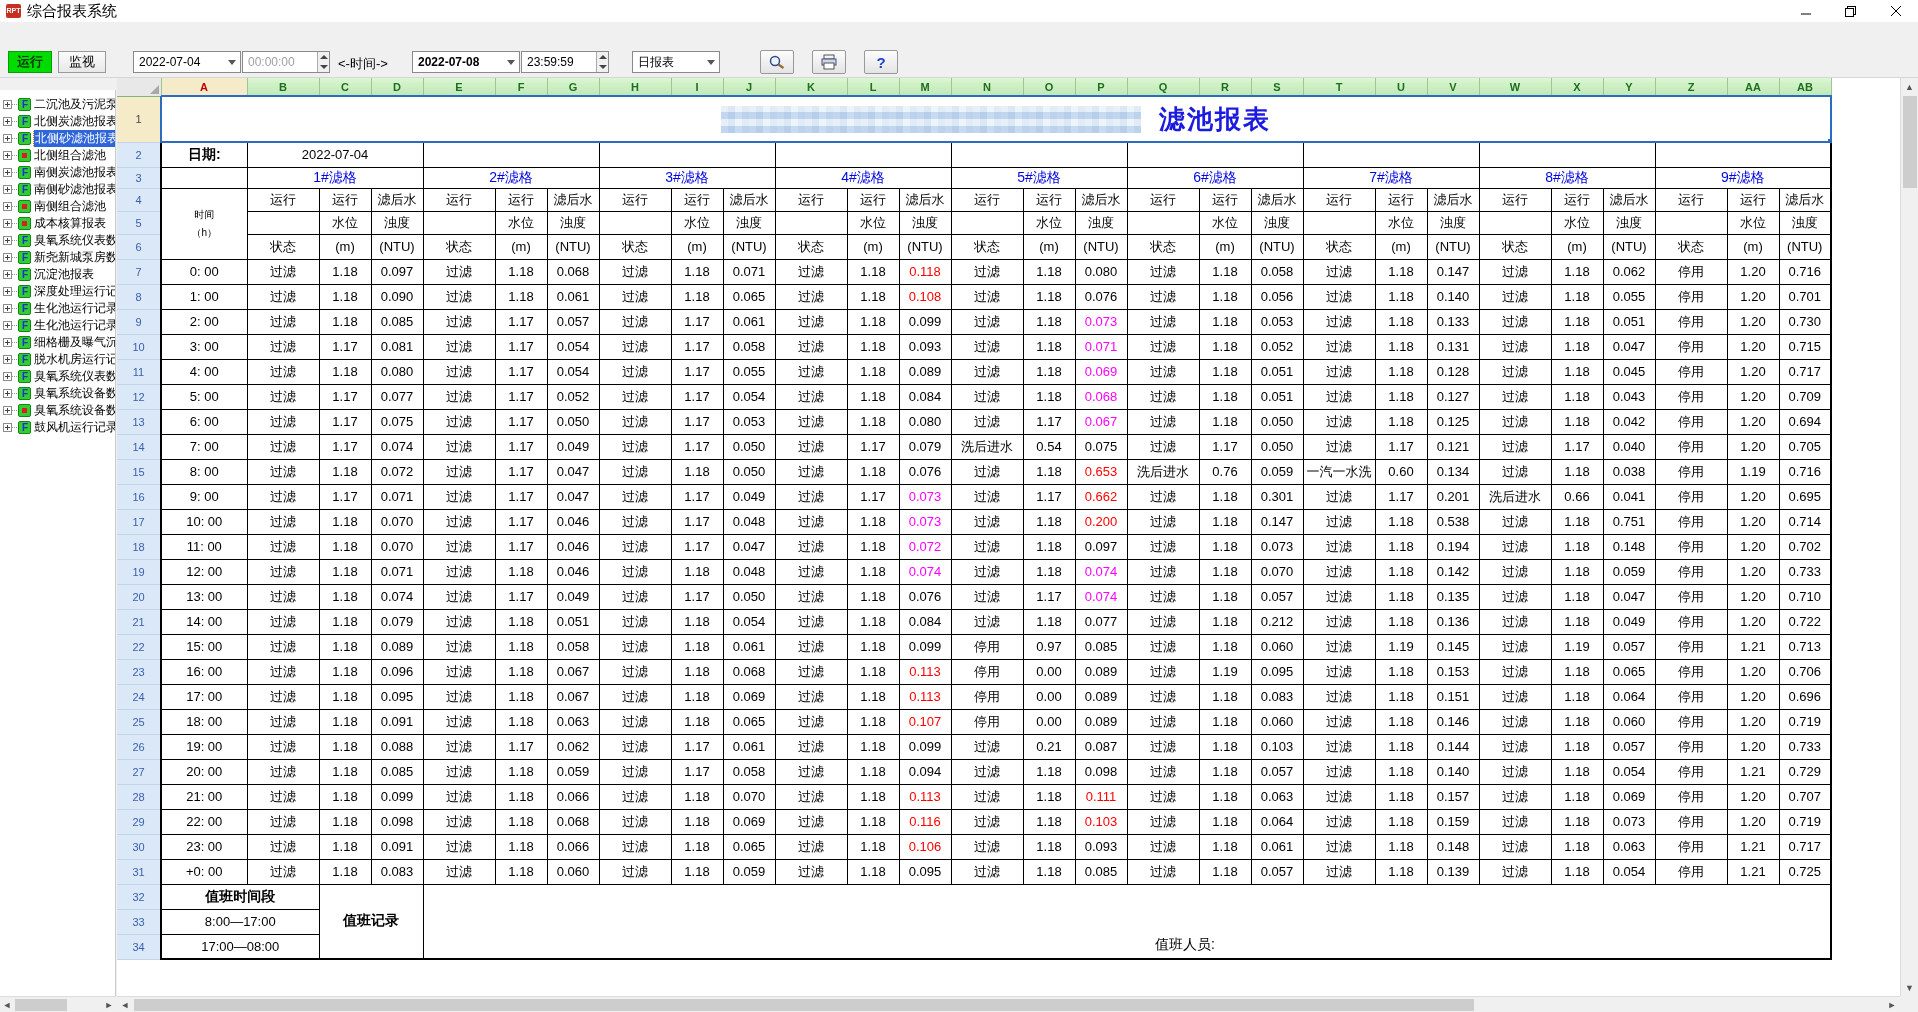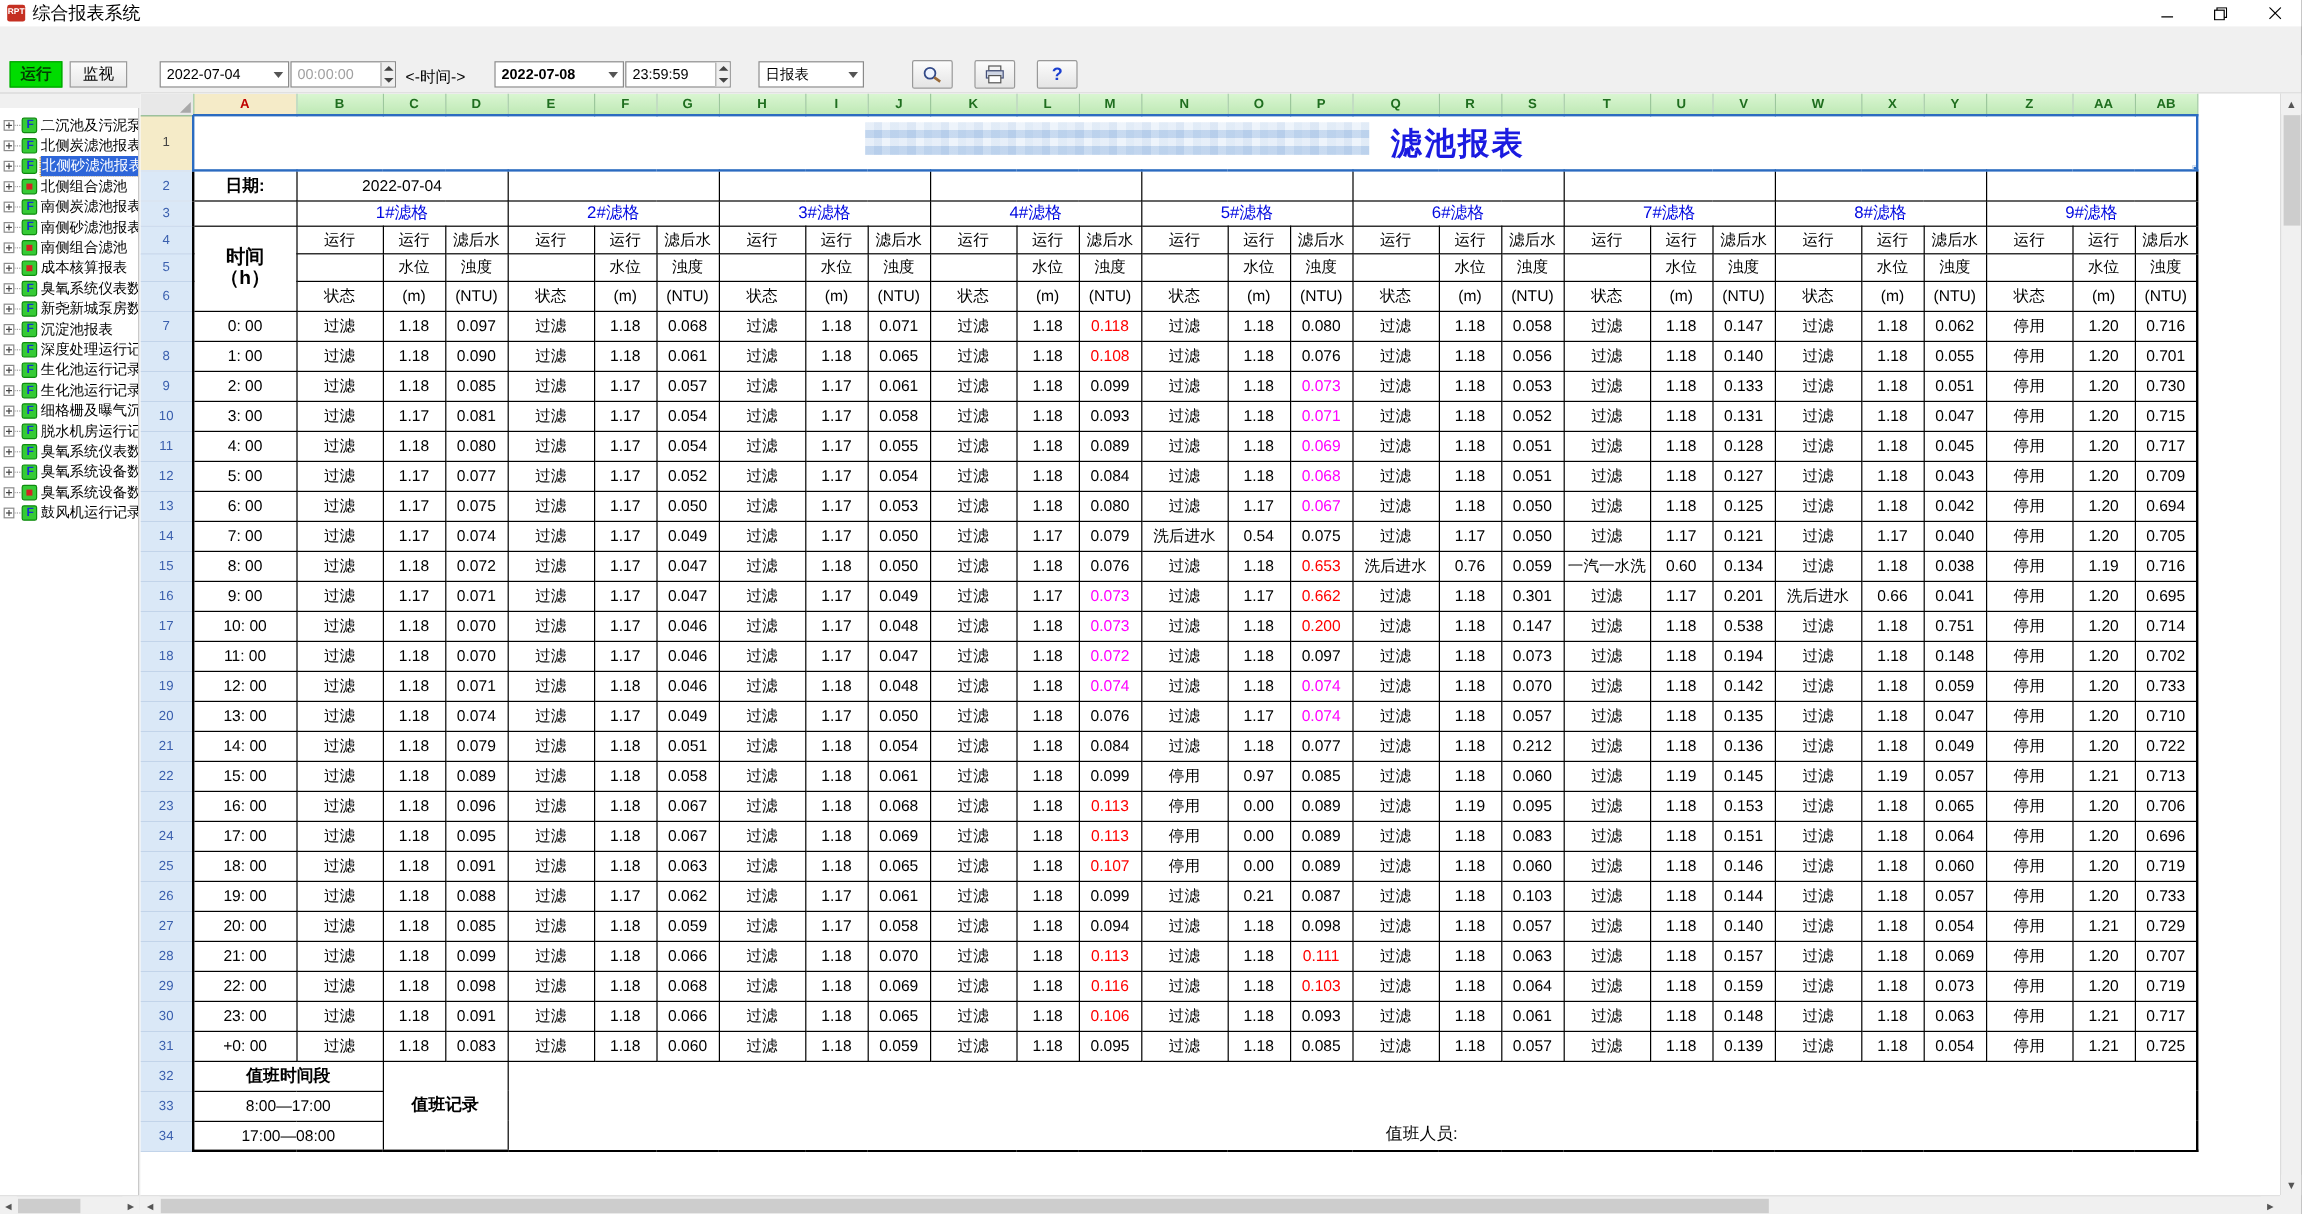--- a/index.html
+++ b/index.html
@@ -55,29 +55,29 @@
   .colhead th { background:linear-gradient(#daf6d2,#bfe9b6); border-right:1px solid #9cc79c; border-bottom:1px solid #84b284; color:#1f6e1f; font-size:11px; font-weight:bold; }
   .colhead th.cha { background:#f5ebc8; color:#c00000; }
   .colhead th.corner { background:#e8e8e8; position:relative; }
   .colhead th.corner::after { content:""; position:absolute; right:2px; bottom:2px; border-left:9px solid transparent; border-bottom:9px solid #a8a8a8; }
   td.rowhead { background:#dae8f7; color:#3a5fae; font-size:11px; border-right:1px solid #9ab4d4; border-bottom:1px solid #c2d4ea; }
   td.rowhead.sel { background:#f5ebc8; color:#444; }
   td.c { border:1px solid #000; font-size:13px; color:#000; background:#fff; }
   .bt2 { border-top-width:2px !important; } .bl2 { border-left-width:2px !important; }
   .br2 { border-right-width:2px !important; } .bb2 { border-bottom-width:2px !important; }
   td.titlecell { border:2px solid #2b6bc0; position:relative; }
-  .titlewrap { display:flex; justify-content:center; gap:18px; }
+  .titlewrap { display:flex; align-items:center; justify-content:center; gap:18px; }
   .mosaic { display:inline-block; width:420px; height:27px;
     background-image:repeating-linear-gradient(0deg, rgba(170,198,232,.55) 0 7px, rgba(238,244,251,.55) 7px 14px),
                      repeating-linear-gradient(90deg, #dfe9f6 0 7px, #c7d8ee 7px 14px, #eef4fb 14px 21px, #d2e1f2 21px 28px); }
   .titletext { font-size:26px; font-weight:bold; color:#1a1ae0; letter-spacing:2px; }
   .handle { position:absolute; right:-3px; bottom:-3px; width:6px; height:6px; background:#2b6bc0; border:1px solid #fff; }
   td.ghead { color:#0008e0; font-size:14px; }
   td.bold { font-weight:bold; font-size:14px; }
-  td.timehead { font-size:16px; line-height:18px;font-weight:bold; }
+  td.timehead { font-size:10px; line-height:18px; }
   td.t { font-size:13px; }
   td.c.red { color:#ff0000; } td.c.mag { color:#ff00ff; }
   td.dutybig { position:relative; }
   .person { position:absolute; left:52%; bottom:4px; font-size:14px; }
 
   
   .sb { position:absolute; background:#f0f0f0; }
   #vsb { left:1900px; top:78px; width:18px; height:918px; border-left:1px solid #dcdcdc; }
   .sbbtn { position:absolute; width:100%; display:flex; align-items:center; justify-content:center; color:#555; font-size:9px; background:#f0f0f0; }
   #vsb .sbbtn { height:17px; } #vsb .b1 { top:0; } #vsb .b2 { bottom:0; }

